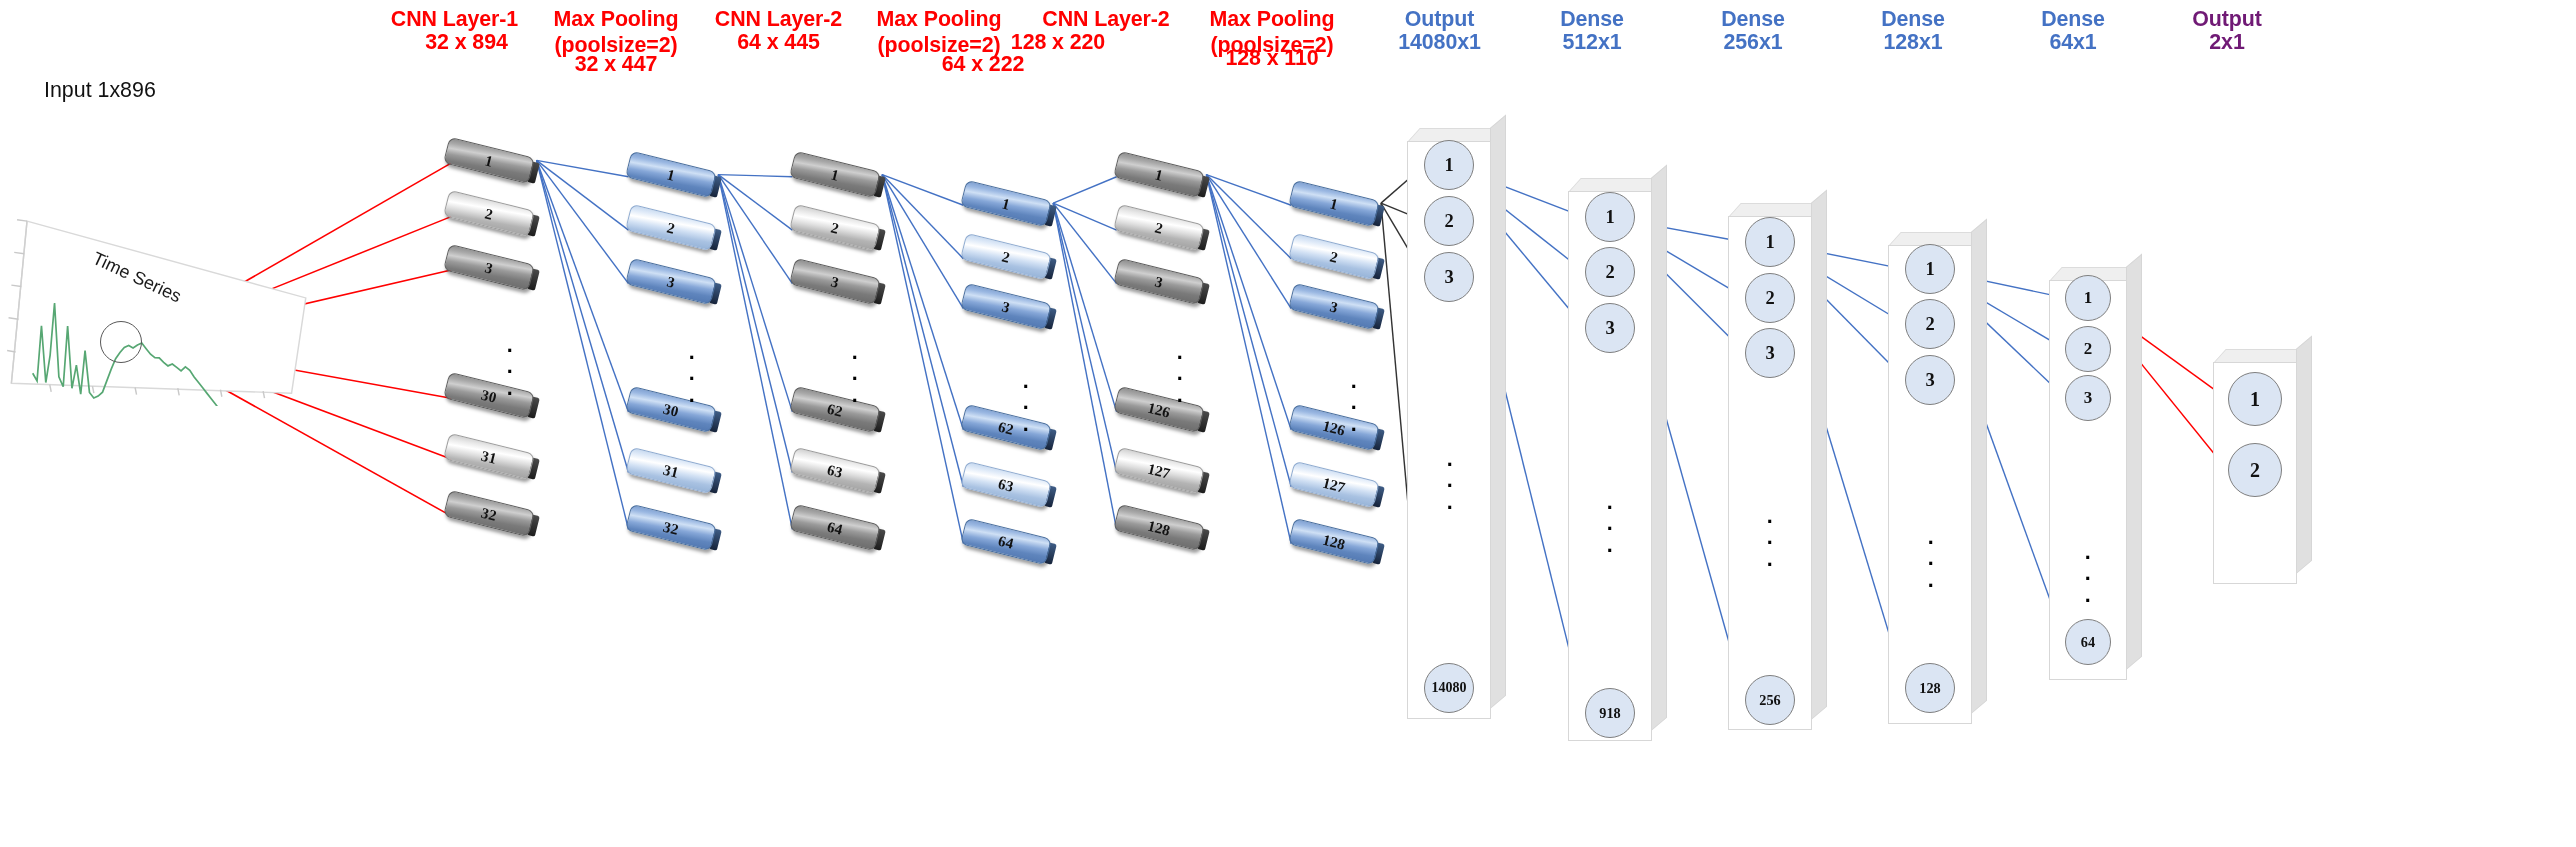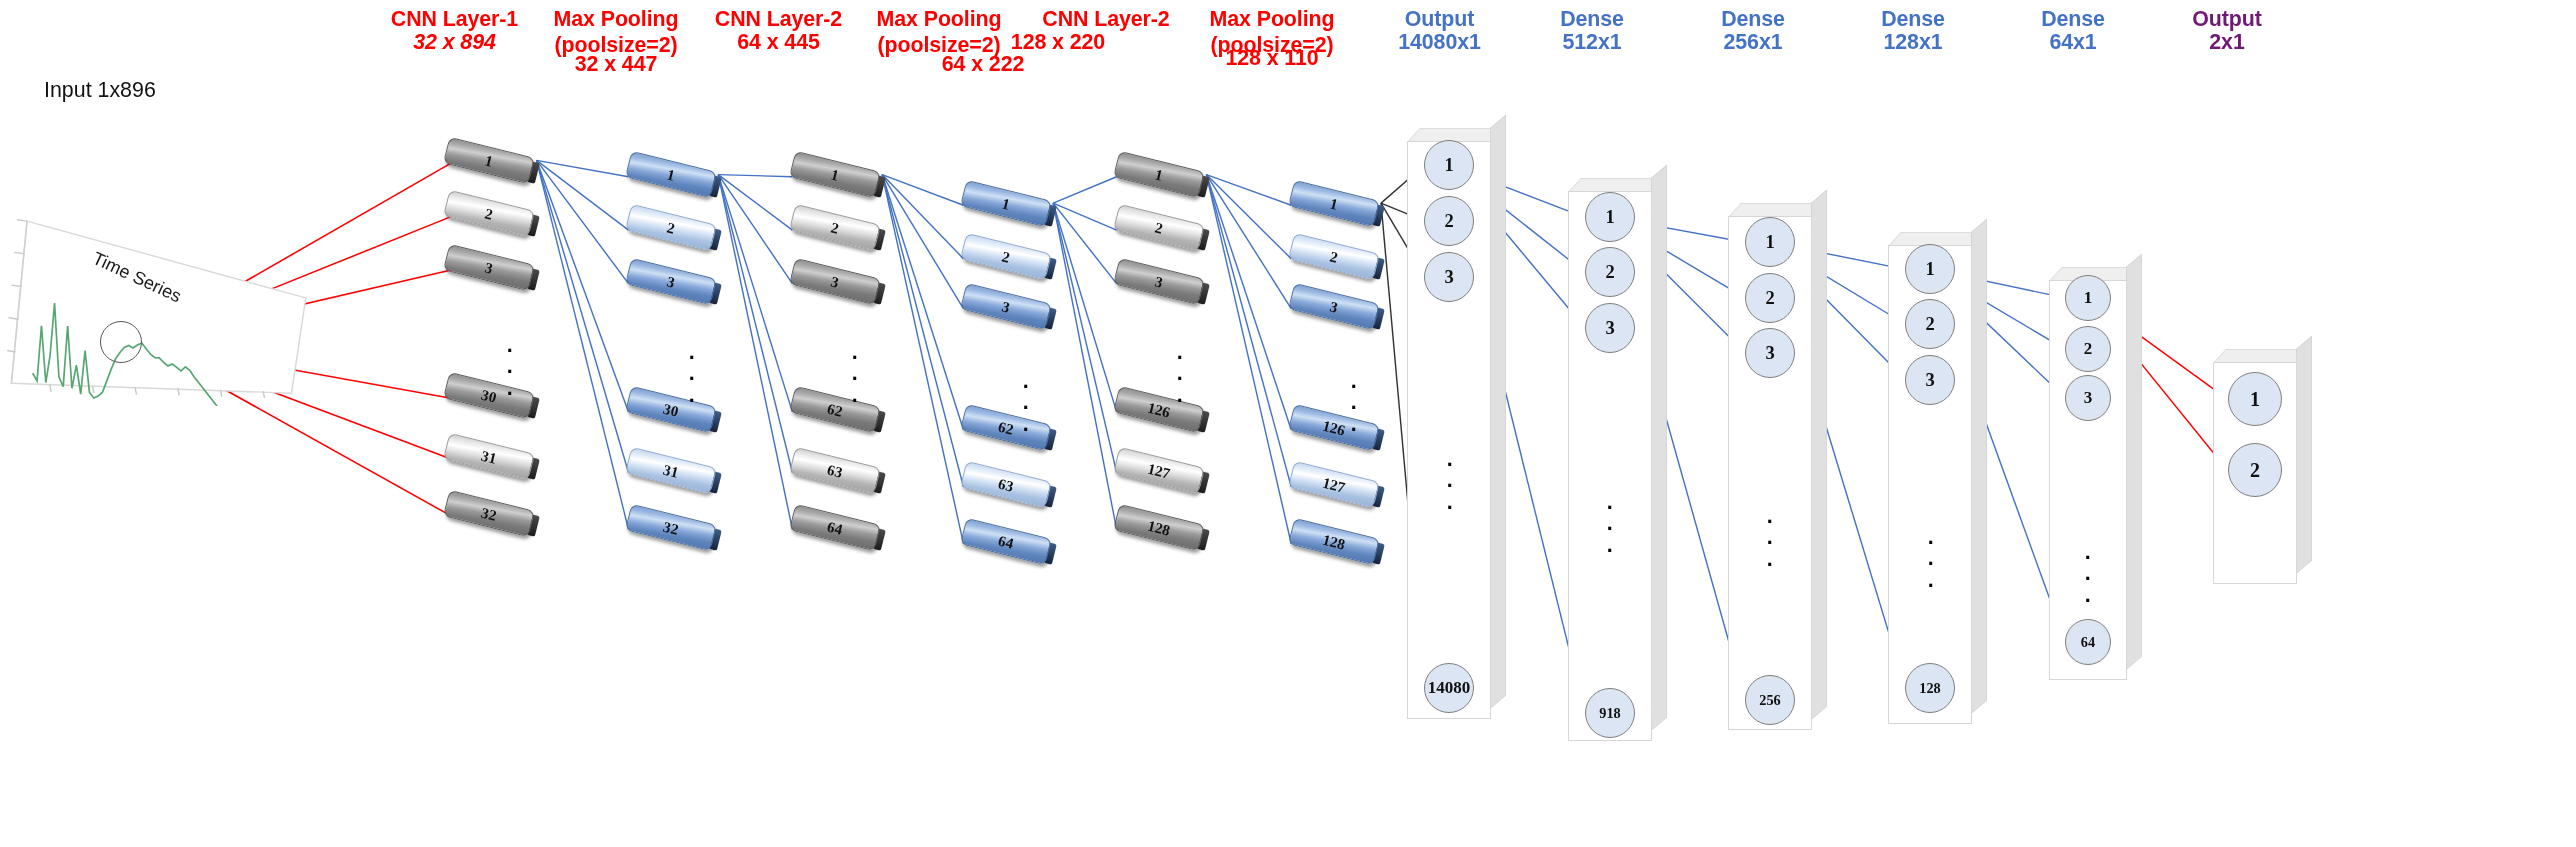--- a/index.html
+++ b/index.html
@@ -291,21 +291,21 @@
 
       <polyline id="ts-trace" points="36.0,224.0 42.1,234.8 48.3,157.2 54.4,237.0 60.5,198.4 66.7,125.2 72.8,229.0 78.9,242.9 85.1,157.7 91.2,245.1 97.4,212.4 103.5,253.2 109.6,192.1 115.8,250.9 121.9,258.8 128.0,256.1 134.2,250.5 140.3,234.3 146.4,218.1 152.6,203.5 158.7,194.8 164.8,187.7 171.0,185.0 177.1,188.3 183.3,184.2 189.4,181.5 195.5,189.4 201.7,197.2 207.8,202.0 213.9,202.4 220.1,208.7 226.2,213.6 232.3,210.9 238.5,215.7 244.6,220.6 250.7,214.9 256.9,219.8 263.0,229.1 269.2,236.9 275.3,244.8 281.4,252.6 287.6,260.5 293.7,268.3 299.8,276.1 306.0,284.0 312.1,291.8 318.2,299.7 324.4,307.5 330.5,312.4 336.6,296.2 342.8,280.0 348.9,290.9 355.1,304.7 361.2,315.6 367.3,320.4 373.5,323.7 379.6,327.1 385.7,330.4 391.9,333.8 398.0,337.1" fill="none" stroke="#57A773" stroke-width="2.4"></polyline>
     </svg>
     <div class="ts-title">Time Series</div>
     <div class="focus-circle" style="left:93px; top:107px; width:40px; height:40px;"></div>
   </div>
 
   <div class="input-label" style="left:44px; top:78px;">Input 1x896</div>
 
   <div class="col-label red" style="left:378px;  top:5.7px;  width:153px;">CNN Layer-1</div>
-  <div class="col-label red" style="left:378px;  top:28.5px; width:153px;font-style:italic;">32 x 894</div>
+  <div class="col-label red" style="left:390px;  top:28.5px; width:153px;">32 x 894</div>
   <div class="col-label red" style="left:543px;  top:5.7px;  width:146px;">Max Pooling
 (poolsize=2)</div>
   <div class="col-label red" style="left:543px;  top:51px; width:146px;">32 x 447</div>
   <div class="col-label red" style="left:702px;  top:5.7px;  width:153px;">CNN Layer-2</div>
   <div class="col-label red" style="left:702px;  top:28.5px; width:153px;">64 x 445</div>
   <div class="col-label red" style="left:866px; top:5.7px;  width:146px;">Max Pooling
 (poolsize=2)</div>
   <div class="col-label red" style="left:910px; top:51px; width:146px;">64 x 222</div>
   <div class="col-label red" style="left:1026px; top:5.7px;  width:160px;">CNN Layer-2</div>
   <div class="col-label red" style="left:978px; top:28.5px; width:160px;">128 x 220</div>
@@ -543,21 +543,21 @@
       </div>
       <div class="neuron" style="left: 1424px; top: 140px; width: 50px; height: 50px; font-size: 18.5px;">
         <span>1</span>
       </div>
       <div class="neuron" style="left: 1424px; top: 196px; width: 50px; height: 50px; font-size: 18.5px;">
         <span>2</span>
       </div>
       <div class="neuron" style="left: 1424px; top: 252px; width: 50px; height: 50px; font-size: 18.5px;">
         <span>3</span>
       </div>
-      <div class="neuron" style="left: 1424px; top: 663px; width: 50px; height: 50px; font-size: 17px;">
+      <div class="neuron" style="left: 1424px; top: 663px; width: 50px; height: 50px; font-size: 14px;">
         <span>14080</span>
       </div>
       <div class="vdots" style="left: 1444px; top: 449px;">
         <span>.</span>
         <span>.</span>
         <span>.</span>
       </div>
       <div class="box3d" style="left: 1568px; top: 178px; width: 84px; height: 563px;">
         <div class="top"></div>
         <div class="rightside"></div>

